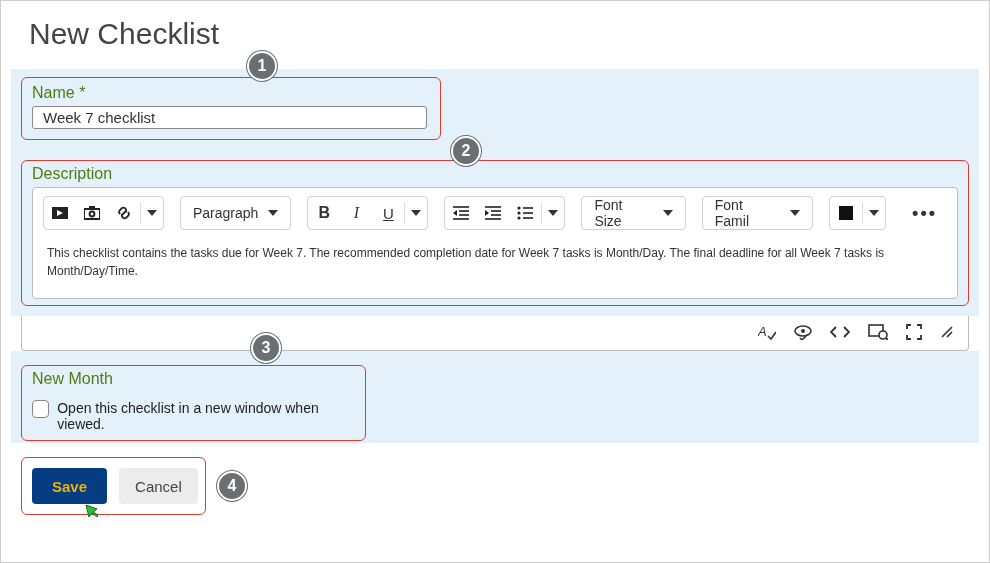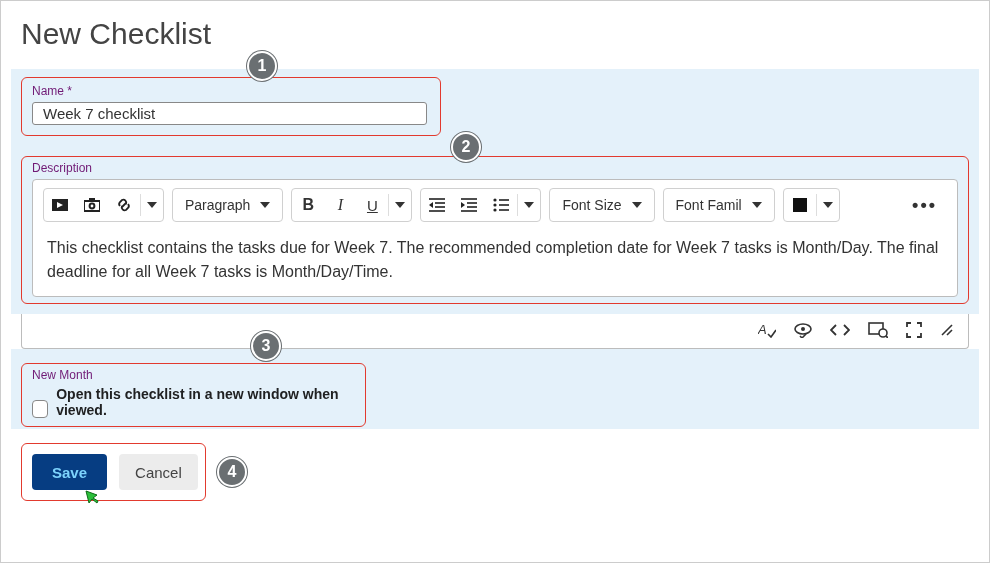--- a/index.html
+++ b/index.html
@@ -14,21 +14,21 @@
     width: 990px;
     height: 563px;
     border: 1px solid #ccc;
     position: relative;
     padding: 12px 20px;
   }
   .page-title {
     font-size: 30px;
     font-weight: 400;
     color: #444;
-    margin: 4px 0 18px 0;
+    margin: 4px 0 18px 8px;
   }
   .highlight-band {
     background: #e4f1fa;
     margin: 0 -10px;
     padding: 4px 10px 10px 10px;
   }
   .annot-box {
     border: 1.5px solid #e23a2e;
     border-radius: 6px;
     position: relative;
@@ -47,22 +47,22 @@
   }
   .annot-actions {
     width: 185px;
     margin-top: 14px;
     padding: 10px;
     display: flex;
     gap: 12px;
     position: relative;
   }
   .field-label {
-    font-size: 12px;
-    color: #701a75;
+    font-size: 16px;
+    color: #4d7c0f;
     display: block;
     margin-bottom: 4px;
   }
   .text-input {
     width: 395px;
     height: 23px;
     border: 1px solid #888;
     border-radius: 3px;
     padding: 0 10px;
     font-size: 15px;
@@ -70,21 +70,21 @@
   }
   .editor-frame {
     border: 1px solid #bcbcbc;
     border-radius: 4px;
     background: #fff;
     margin-top: 2px;
   }
   .editor-toolbar {
     display: flex;
     align-items: center;
-    gap: 8px;
+    gap: 16px;
     padding: 8px 10px;
   }
   .tb-group {
     display: flex;
     border: 1px solid #d0d0d0;
     border-radius: 4px;
     height: 34px;
     align-items: center;
     background: #fff;
   }
@@ -122,53 +122,52 @@
     font-size: 18px;
     font-weight: bold;
     letter-spacing: 2px;
     padding: 0 10px;
     cursor: pointer;
     color:#333;
   }
   .editor-body {
     min-height: 60px;
     padding: 6px 14px 12px 14px;
-    font-size: 16px;
+    font-size: 12px;
     line-height: 1.5;
     color: #333;
   }
   .editor-footer {
     display: flex;
     justify-content: flex-end;
     gap: 18px;
     padding: 8px 14px 10px 14px;
     align-items: center;
   }
   .editor-footer .ficon {
     color: #555;
     cursor: pointer;
     display:flex;
     align-items:center;
   }
   .checkbox-row {
     display: flex;
-    align-items: flex-end;
+    align-items: flex-start;
     gap: 8px;
-    margin-top: 4px;
-    font-weight: bold;
+    margin-top: 12px;
   }
   .checkbox-box {
     width: 18px; height: 18px;
     border: 1.5px solid #888;
     border-radius: 4px;
     background: #fff;
   }
   .btn-primary {
     background: #063d82;
-    color: #7dd3fc;
+    color: #eab308;
     border: none;
     border-radius: 4px;
     height: 36px;
     padding: 0 20px;
     font-size: 15px;
     font-weight: 600;
     cursor: pointer;
   }
   .btn-secondary {
     background: #ececec;

